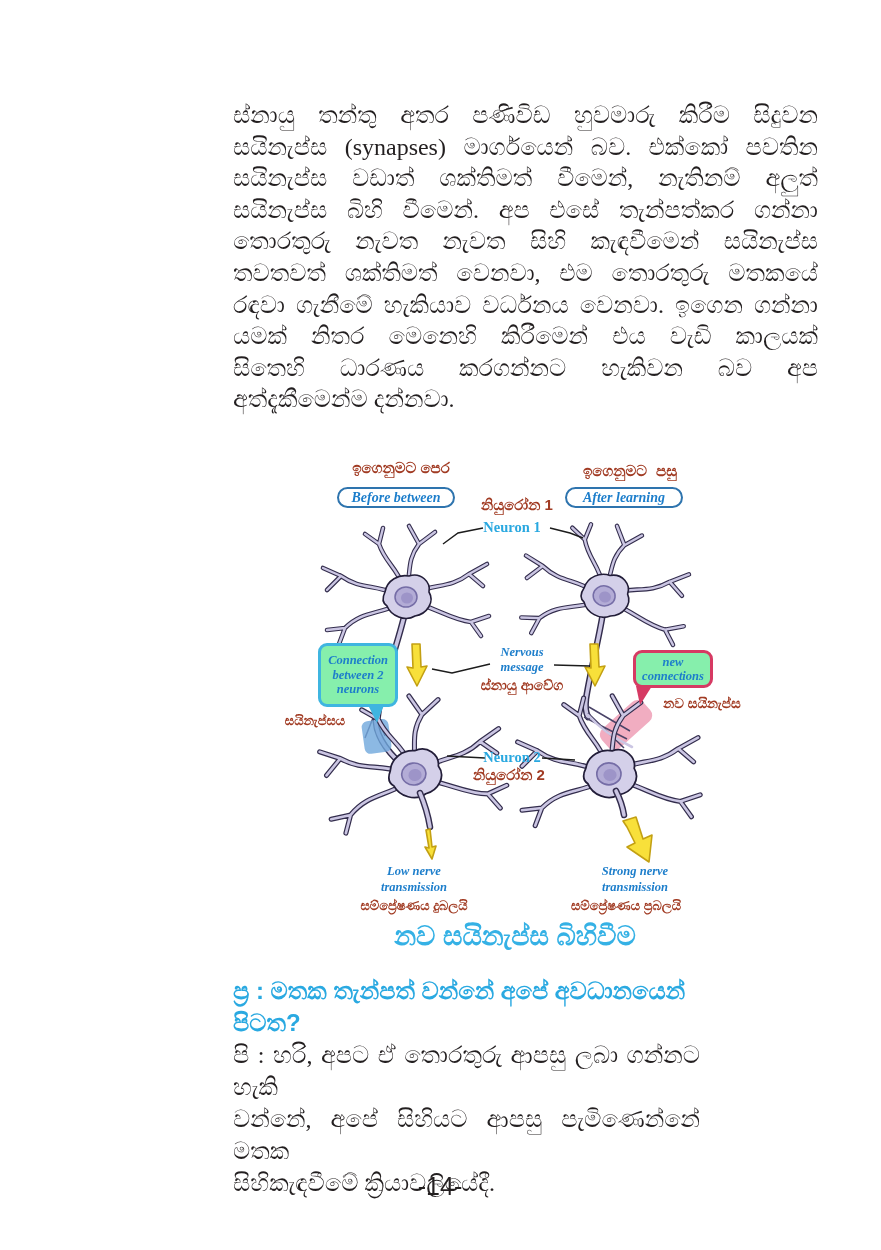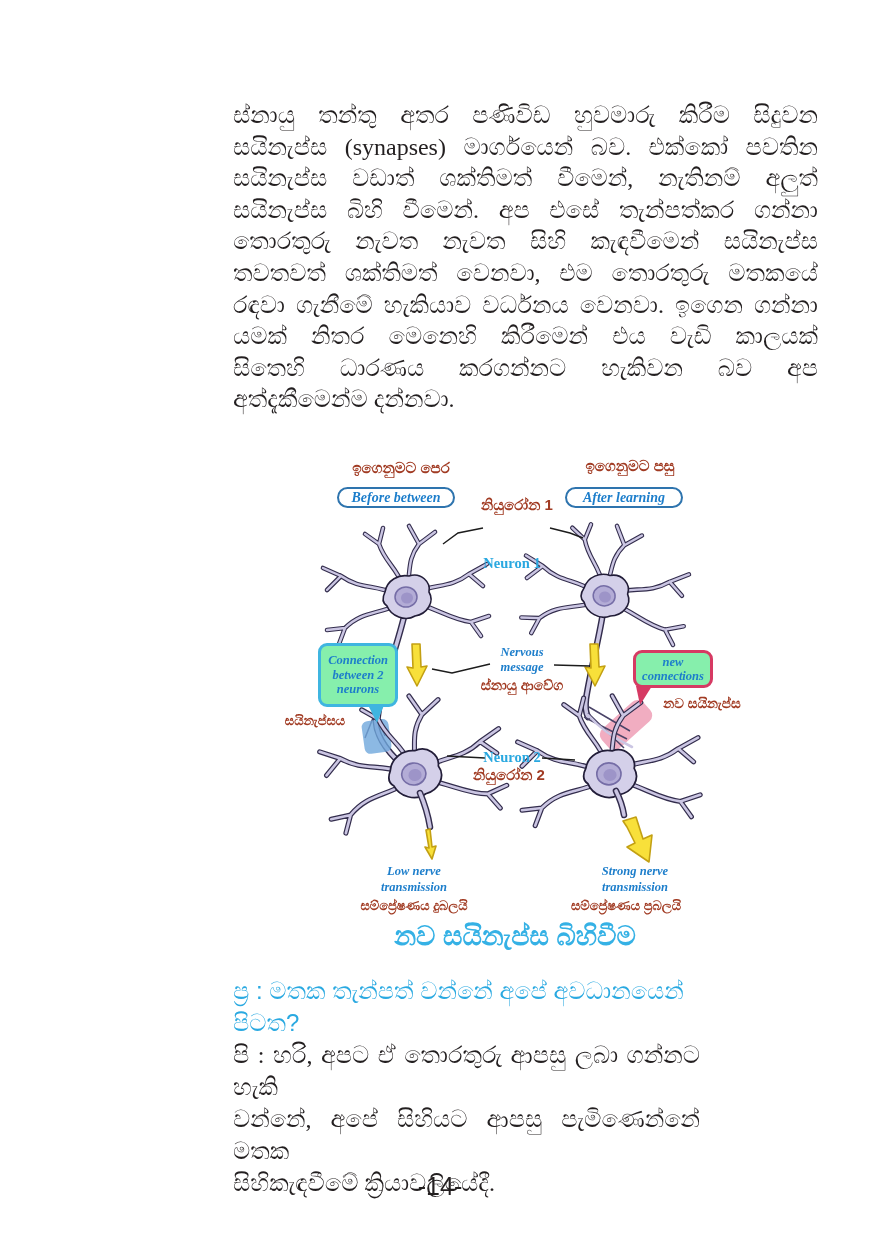--- a/index.html
+++ b/index.html
@@ -30,21 +30,21 @@
   .axd{fill:none;stroke:#332d4d;stroke-width:6.5;stroke-linecap:round;}
   .axl{fill:none;stroke:#cbc6e3;stroke-width:3.6;stroke-linecap:round;}
   .conn{fill:none;stroke:#1c1c1c;stroke-width:1.4;}
   .fan{fill:none;stroke:#4a4468;stroke-width:1.5;}
   .arrow{fill:#f8e03a;stroke:#c3a013;stroke-width:1.6;stroke-linejoin:round;}
 
   
   .caption{position:absolute;left:280px;top:921px;width:470px;text-align:center;
         font-family:"Liberation Sans",sans-serif;font-weight:bold;font-size:27px;color:#35b1e5;}
   .qa{position:absolute;left:233px;top:975px;width:467px;}
-  .qline{font-size:24px;line-height:32px;font-weight:normal;color:#2aa9e1;
+  .qline{font-size:24px;line-height:32px;font-weight:bold;color:#2aa9e1;
         font-family:"Liberation Sans",sans-serif;}
   .aline{font-size:24px;line-height:32px;text-align:justify;}
   .pagenum{position:absolute;left:365px;top:1172px;width:150px;text-align:center;
         font-family:"Liberation Sans",sans-serif;font-size:25px;color:#231f20;}
 </style>
 </head>
 <body>
 
 <div class="page">
 
@@ -126,27 +126,27 @@
       <path class="conn" d="M274,210 L310,211"></path>
       <path class="conn" d="M205,303 L167,301"></path>
       <path class="conn" d="M262,303 L295,305"></path>
     </svg>
 
     <div class="dlabel si" style="left:41px;top:4px;width:160px;font-size:15px;">ඉගෙනුමට පෙර</div>
     <div class="lbox" style="left:57px;top:32px;width:118px;height:21px;">
       <span class="en" style="font-size:14px;">Before between</span>
     </div>
 
-    <div class="dlabel si" style="left:270px;top:2px;width:160px;font-size:15px;">ඉගෙනුමට පසු</div>
+    <div class="dlabel si" style="left:270px;top:8px;width:160px;font-size:15px;font-family:Liberation Mono, monospace;">ඉගෙනුමට පසු</div>
     <div class="lbox" style="left:285px;top:32px;width:118px;height:21px;justify-content:center;">
       <span class="en" style="font-size:14px;">After learning</span>
     </div>
 
     <div class="dlabel si" style="left:157px;top:41px;width:160px;font-size:15px;">නියුරෝන 1</div>
-    <div class="dlabel enplain" style="left:152px;top:64px;width:160px;font-size:14.5px;margin-top:36px;">Neuron 1</div>
+    <div class="dlabel enplain" style="left:152px;top:64px;width:160px;font-size:14.5px;">Neuron 1</div>
 
     <div class="callout" style="left:38px;top:188px;width:80px;height:64px;border-color:#3fb5e0;">
       <span class="en" style="font-size:12.5px;line-height:14.5px;">Connection between 2 neurons</span>
     </div>
     <div class="dlabel si" style="left:0px;top:258px;width:70px;font-size:13px;">සයිනැප්සය</div>
 
     <div class="dlabel en" style="left:207px;top:190px;width:70px;font-size:12.5px;line-height:15px;">Nervous message</div>
     <div class="dlabel si" style="left:172px;top:222px;width:140px;font-size:14px;">ස්නායු ආවේග</div>
 
     <div class="callout" style="left:353px;top:195px;width:80px;height:38px;border-color:#d63a63;">

